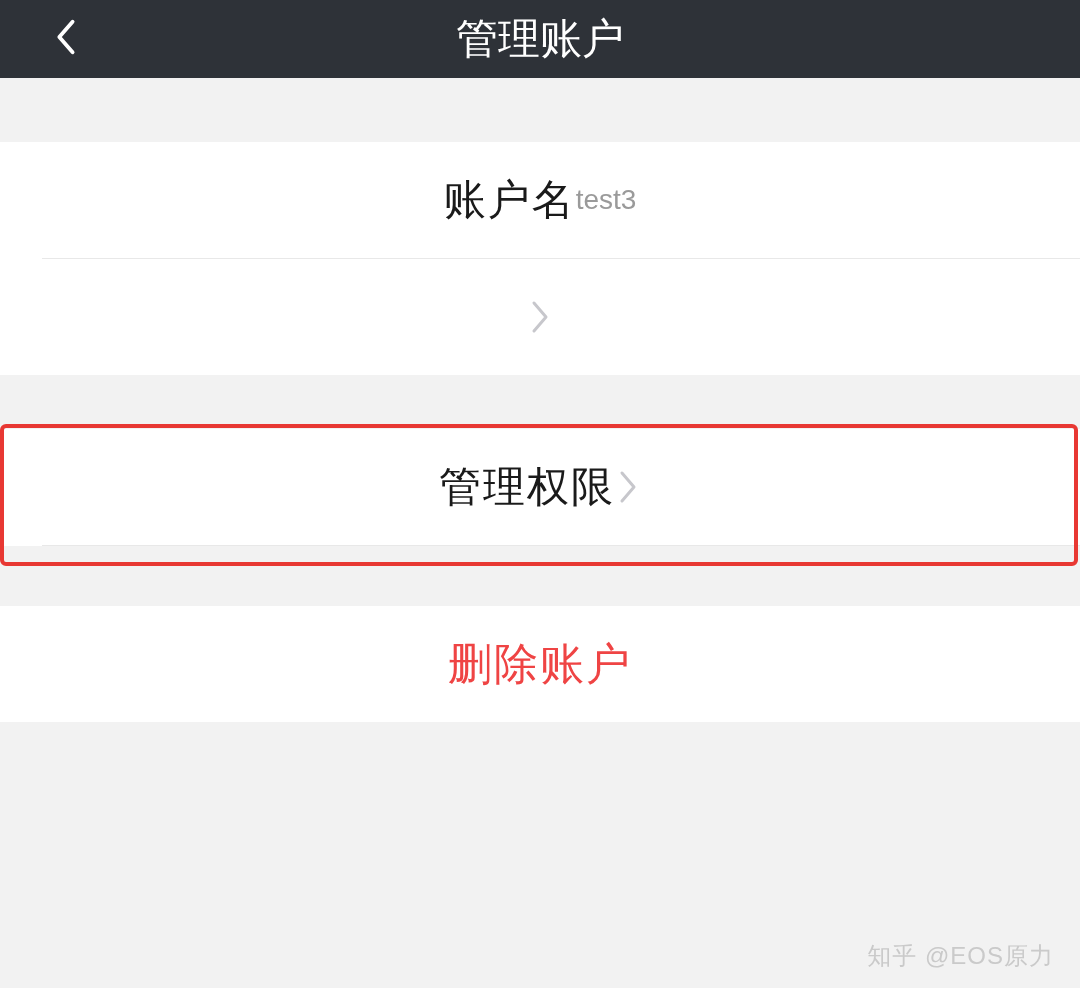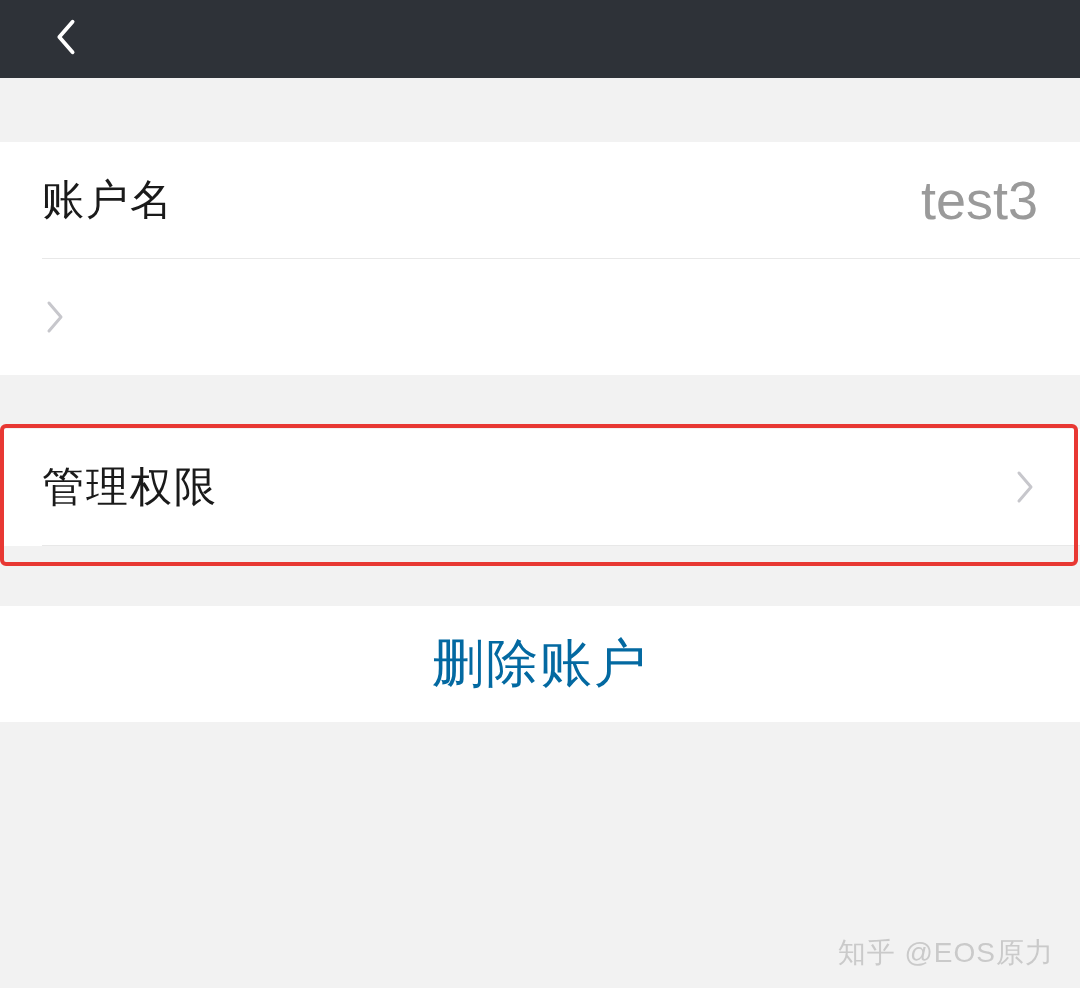--- a/index.html
+++ b/index.html
@@ -52,32 +52,32 @@
       margin-top: 54px;
       position: relative;
     }
     .section-3 {
       margin-top: 60px;
     }
     .row {
       height: 116px;
       display: flex;
       align-items: center;
-      justify-content: space-between;
+      justify-content: center;
       padding: 0 42px;
       background: #ffffff;
       position: relative;
     }
     .row-label {
       font-size: 42px;
       color: #1a1a1a;
       letter-spacing: 2px;
     }
     .row-value {
-      font-size: 54px;
+      font-size: 28px;
       color: #9a9a9a;
     }
     .row-divider {
       height: 1px;
       background: #e8e8e8;
       margin-left: 42px;
     }
     .chevron {
       width: 26px;
       height: 26px;
@@ -102,44 +102,45 @@
     }
     .delete-row {
       height: 116px;
       background: #ffffff;
       display: flex;
       align-items: center;
       justify-content: center;
       cursor: pointer;
     }
     .delete-label {
-      font-size: 52px;
-      color: #0369a1;
+      font-size: 44px;
+      color: #ef4444;
       letter-spacing: 2px;
     }
     .watermark {
       position: absolute;
       bottom: 16px;
       right: 26px;
-      font-size: 28px;
+      font-size: 24px;
       color: rgba(180, 180, 180, 0.65);
       letter-spacing: 1px;
     }
   </style>
 </head>
 <body>
 
 <div class="header">
   <div class="back-button">
     <span>
       <svg viewBox="0 0 24 40" fill="none" stroke="#ffffff" stroke-width="4" stroke-linecap="round" stroke-linejoin="round">
         <polyline points="20,4 6,20 20,36"></polyline>
       </svg>
     </span>
   </div>
+  <div class="header-title">管理账户</div>
 </div>
 
 <div class="section">
   <div class="row">
     <span class="row-label">账户名</span>
     <span class="row-value">test3</span>
   </div>
   <div class="row-divider"></div>
   <div class="row">
     <span class="chevron">

